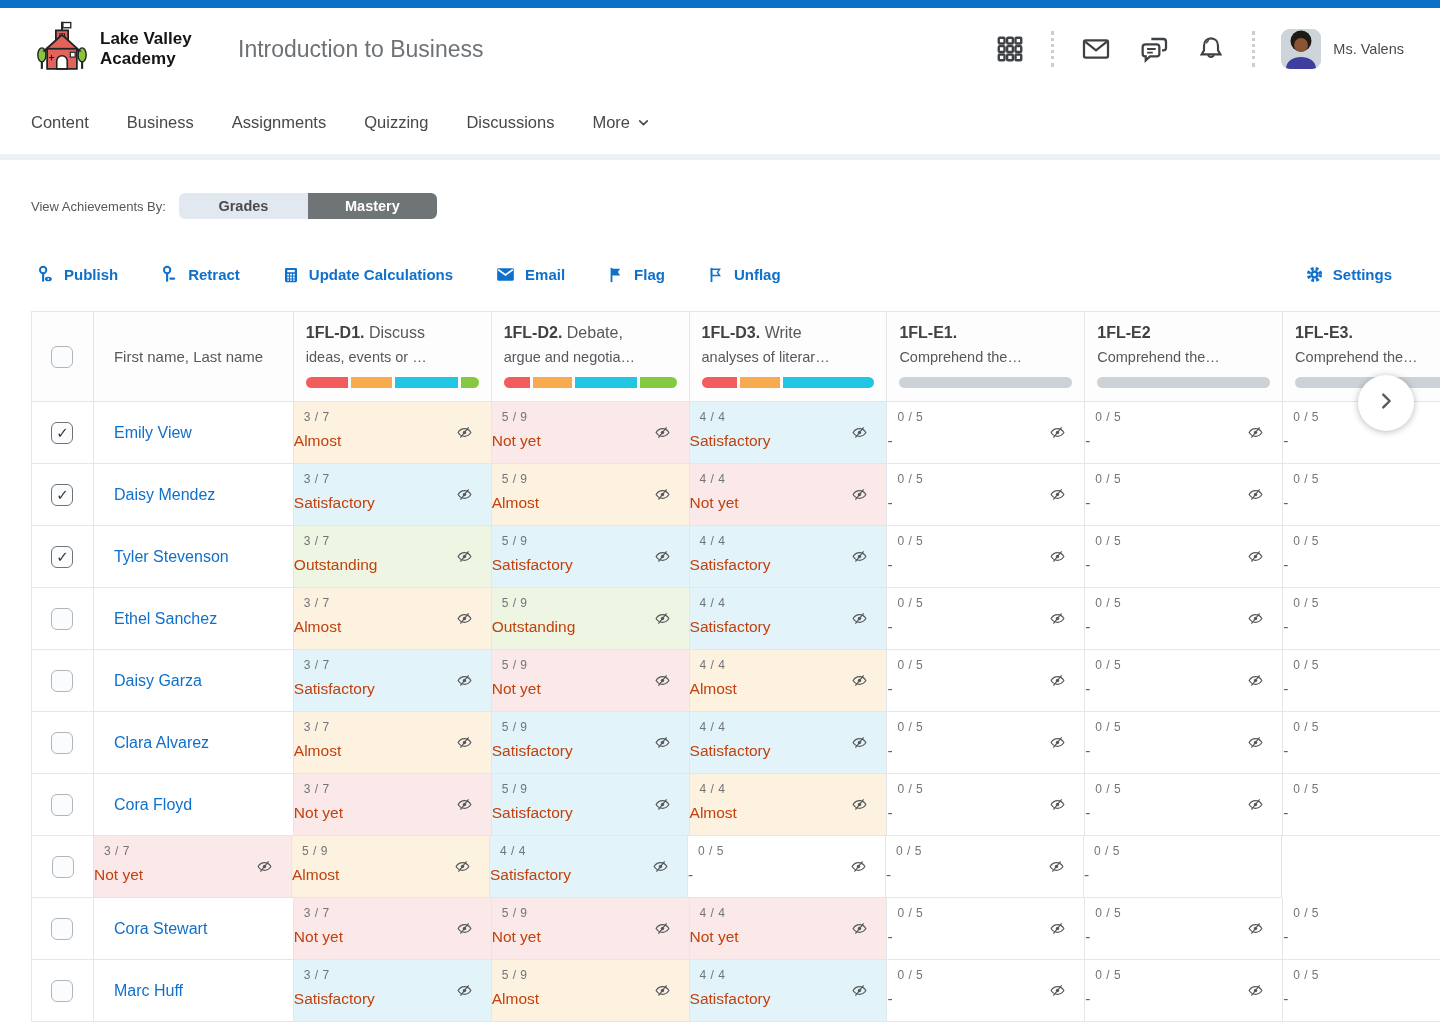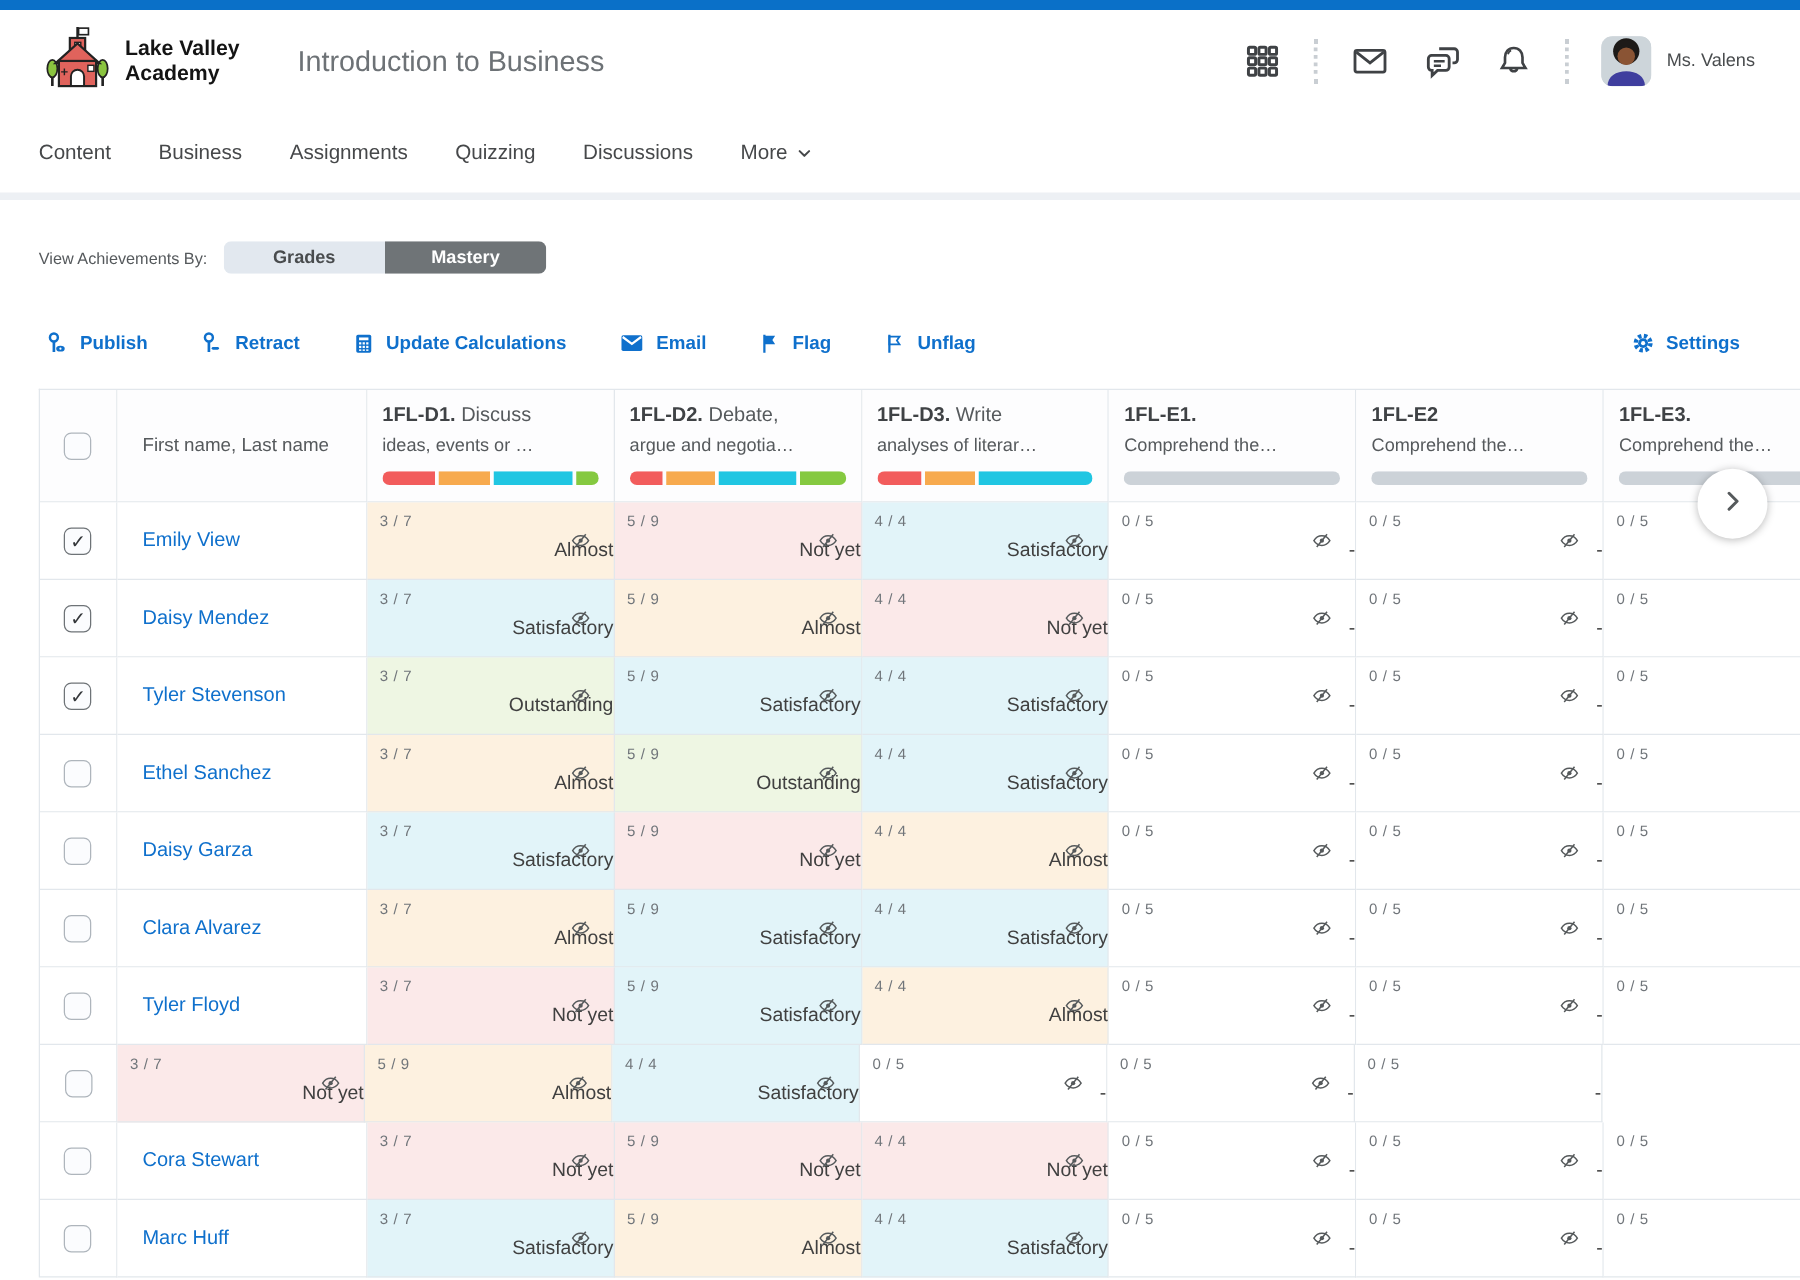--- a/index.html
+++ b/index.html
@@ -54,21 +54,21 @@
   .header .cell { height:90px; background:#fdfdfe; }
   .header .c-name { color:#55595c; font-size:15px; }
   .h-cell { padding:13px 12px 0; position:relative; }
   .h-line1 { font-size:16px; color:#55595c; line-height:1; }
   .h-line1 b { color:#3f4245; font-weight:700; }
   .h-line2 { font-size:14.5px; color:#55595c; margin-top:9px; line-height:1; }
   .h-bar { position:absolute; left:12px; right:12px; bottom:13px; height:11px; border-radius:6px; overflow:hidden; display:flex; gap:3px; }
   .h-seg { height:100%; }
   .t-row .cell { height:62px; background:#fff; }
   .score { position:absolute; top:8px; left:10px; font-size:12px; color:#70757a; letter-spacing:.5px; }
-  .status { position:absolute; left:0; right:0; top:30px; text-align:right; font-size:15.5px; color:#404040; }
+  .status { position:absolute; left:0; right:0; top:30px; text-align:left; font-size:15.5px; color:#c2410c; }
   .eye { position:absolute; right:18px; top:22px; color:#565a5c; }
   .name-link { color:var(--accent,#0f70cc); font-size:16px; cursor:pointer; }
   .checkbox { width:22px; height:22px; border:1px solid #aeb5bc; border-radius:6px; background:#fbfcfe; display:flex; align-items:center; justify-content:center; font-size:15px; font-weight:700; color:#34373a; cursor:pointer; }
   .checkbox.checked { border-color:#6e7377; }
   .scroll-btn { position:absolute; left:1326px; top:63px; width:56px; height:56px; border-radius:50%; background:#fff;
     box-shadow:0 1px 7px rgba(0,0,0,.28); display:flex; align-items:center; justify-content:center; color:#565a5c; cursor:pointer; z-index:5; }
 </style>
 </head>
 <body>
 
@@ -662,21 +662,21 @@
         <div class="cell c-data" style="background: rgb(255, 255, 255);">
           <span class="score">0 / 5</span>
           <span class="status">-</span>
         </div>
       </div>
       <div class="trow t-row">
         <div class="cell c-check">
           <div class="checkbox"></div>
         </div>
         <div class="cell c-name">
-          <span class="name-link">Tyler Floyd</span>
+          <span class="name-link">Cora Floyd</span>
         </div>
         <div class="cell c-data" style="background: rgb(251, 233, 233);">
           <span class="score">3 / 7</span>
           <span class="status">Not yet</span>
           <span class="eye"><svg viewBox="0 0 24 24" width="17" height="17">
               <path d="M3 12 s3.3-5.4 9-5.4 S21 12 21 12 s-3.3 5.4-9 5.4 S3 12 3 12 z" fill="none" stroke="currentColor" stroke-width="1.7"></path>
               <circle cx="12" cy="12" r="2.4" fill="currentColor"></circle>
               <path d="M6.2 19.2 L17.8 4.8" stroke="currentColor" stroke-width="1.7"></path>
             </svg></span>
         </div>

